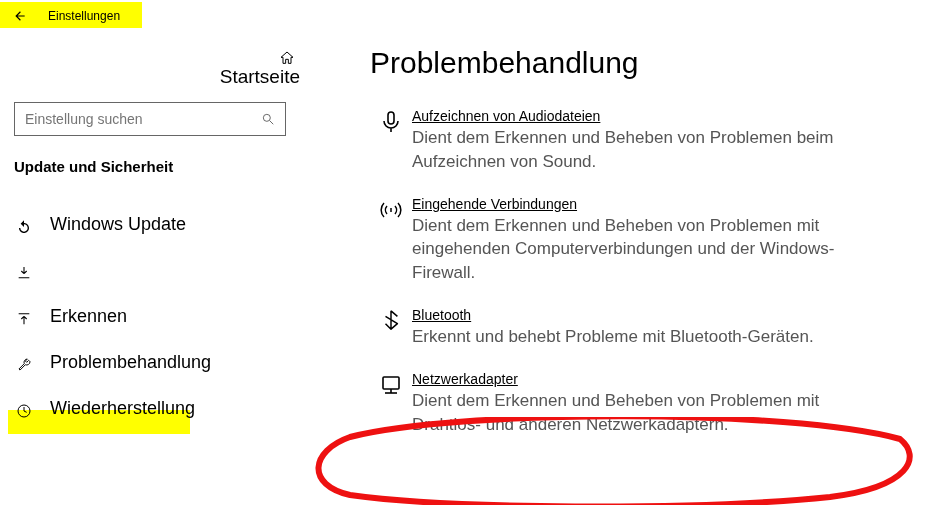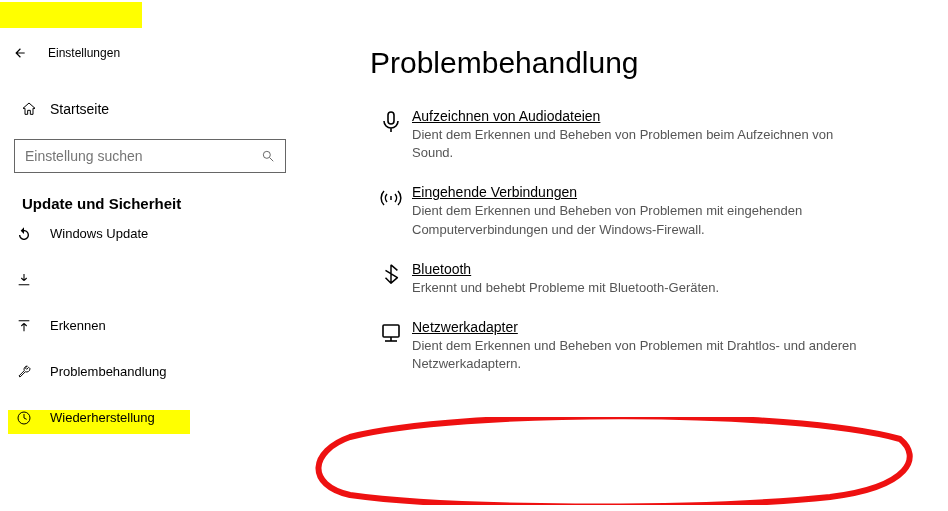--- a/index.html
+++ b/index.html
@@ -19,39 +19,39 @@
     display: flex;
     flex-direction: column;
     position: relative;
   }
   .titlebar {
     display: flex;
     align-items: center;
     padding: 0 0 0 6px;
     height: 32px;
     font-size: 12px;
-    margin-top: 37px;
   }
   .back-btn {
     width: 28px;
     height: 28px;
     display: flex;
     align-items: center;
     justify-content: center;
     font-size: 14px;
   }
   .title-label { margin-left: 14px; font-size: 12px; }
   .home-row {
     display: flex;
-    align-items: center;
+    align-items: flex-end;
     height: 44px;
     padding-left: 16px;
     margin-top: 18px;
-    font-size: 14px;
+    font-size: 19px;
     cursor: pointer;
+    flex-direction: column;
   }
   .home-row .icon { width: 26px; display:flex; justify-content:center; }
   .search-row {
     margin: 8px 14px 10px 14px;
   }
   .search-box {
     width: 100%;
     border: 1px solid #666;
     height: 34px;
     display: flex;
@@ -64,29 +64,29 @@
   .search-input {
     border: none;
     outline: none;
     font-size: 14px;
     flex: 1;
     background: transparent;
   }
   .section-heading {
     font-size: 15px;
     font-weight: 600;
-    padding-left: 22px;
+    padding-left: 14px;
     margin: 12px 0 14px 0;
   }
   .nav-item {
     display: flex;
-    align-items: flex-start;
+    align-items: flex-end;
     height: 46px;
     padding-left: 16px;
-    font-size: 13px;
+    font-size: 18px;
     cursor: pointer;
   }
   .nav-item .icon {
     width: 26px;
     display: flex;
     justify-content: flex-start;
   }
   .nav-item span.label { margin-left: 8px; }
   .content {
     flex: 1;
@@ -103,21 +103,21 @@
     cursor: pointer;
   }
   .trouble-item .ticon {
     width: 42px;
     display: flex;
     justify-content: center;
     padding-top: 2px;
   }
   .trouble-item .tbody { flex: 1; }
   .trouble-item .ttitle { font-size: 14px; font-weight: 400; text-decoration: underline; }
-  .trouble-item .tdesc { font-size: 13px; color: #555; line-height: 1.4; max-width: 460px; margin-top:2px;}
+  .trouble-item .tdesc { font-size: 17px; color: #555; line-height: 1.4; max-width: 460px; margin-top:2px;}
   
   .hl-yellow-1 {
     position: absolute;
     left: 0; top: 2px;
     width: 142px; height: 26px;
     background: #ffff00;
     z-index: -1;
   }
   .hl-yellow-2 {
     position: absolute;

